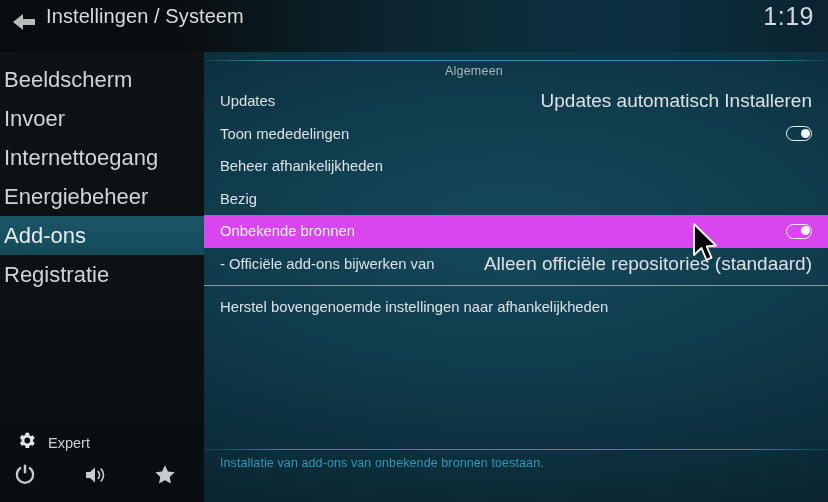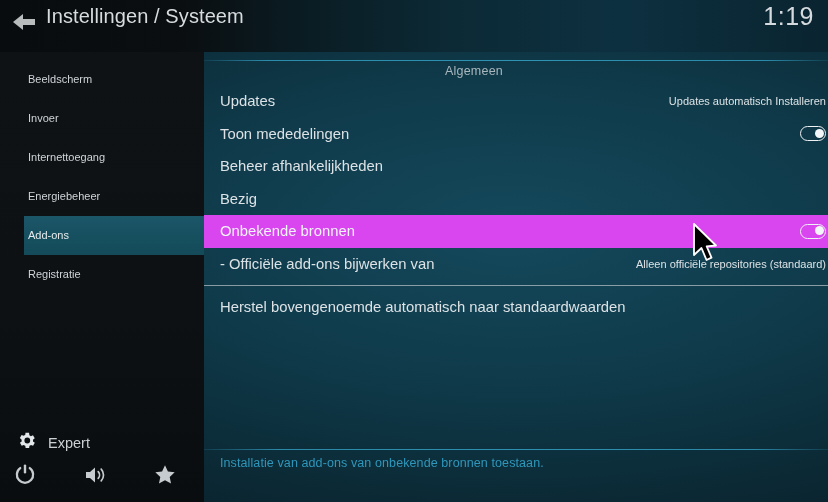--- a/index.html
+++ b/index.html
@@ -41,21 +41,21 @@
 
   
   .sidebar {
     position:absolute; left:0; top:52px; width:204px; height:450px;
     background:linear-gradient(180deg,#0e1215 0%,#0d1114 55%,#0a0d0f 100%);
     z-index:4;
   }
   .menu { position:absolute; left:0; top:8px; width:204px; }
   .menu-item {
     position:relative; height:39px; line-height:39px;
-    padding-left:4px; font-size:11px; color:#cfd4d8; white-space:nowrap;margin-left:24px;
+    padding-left:4px; font-size:22px; color:#cfd4d8; white-space:nowrap;
   }
   .menu-item.selected {
     background:linear-gradient(180deg,#1b5568 0%,#16505f 55%,#144a59 100%);
     color:#e6eaec;
   }
   .sidebar-footer { position:absolute; left:0; bottom:0; width:236px; height:78px; }
   .expert-row { position:absolute; left:16px; top:6px; display:flex; align-items:center; gap:11px; }
   .expert-label { font-size:14.5px; color:#cbd0d4; }
   .icon-row { position:absolute; left:0; top:38px; width:204px; height:36px; }
   .icon-btn { position:absolute; top:0; width:36px; height:34px; }
@@ -71,26 +71,26 @@
     background:linear-gradient(90deg,rgba(44,140,170,.15) 0%,#2b8bab 10%,#2f93b4 50%,#2b8bab 90%,rgba(44,140,170,.15) 100%);
   }
   .section-title {
     position:absolute; left:0; top:12px; width:540px;
     text-align:center; font-size:12.5px; color:#a9b6bc; letter-spacing:.2px;
   }
 
   .rows { position:absolute; left:0; top:33px; width:624px; }
   .row {
     position:relative; height:32.5px; display:flex; align-items:center;
-    padding:0 2px 0 16px;
+    padding:0 16px 0 16px;
   }
   .row.hl { background:#d946ef; }
   .row-label { font-size:14.8px; color:#dce2e5; white-space:nowrap; }
   .row-value {
-    margin-left:auto; font-size:11px; color:#dce2e5; white-space:nowrap;
+    margin-left:auto; font-size:19px; color:#dce2e5; white-space:nowrap;
   }
   .row.hl .row-label, .row.hl .row-value { color:#f0f5f7; }
 
   .divider { height:1px; margin:5px 0 5px 0; background:#b9c2c6; opacity:.72; }
 
   
   .toggle {
     margin-left:auto; position:relative; width:26px; height:15px;
     border:1.6px solid #eef2f4; border-radius:9px; background:transparent;
   }
@@ -210,21 +210,21 @@
       </div>
 
       <div class="row">
         <span class="row-label">- Officiële add-ons bijwerken van</span>
         <span class="row-value">Alleen officiële repositories (standaard)</span>
       </div>
 
       <div class="divider"></div>
 
       <div class="row">
-        <span class="row-label">Herstel bovengenoemde automatisch naar standaardwaarden</span>
+        <span class="row-label">Herstel bovengenoemde instellingen naar afhankelijkheden</span>
       </div>
 
     </div>
 
     <div class="help-sep"></div>
     <div class="help-text">Installatie van add-ons van onbekende bronnen toestaan.</div>
   </div>
 
   <div class="cursor">
     <svg width="30" height="44" viewBox="0 0 30 44">

